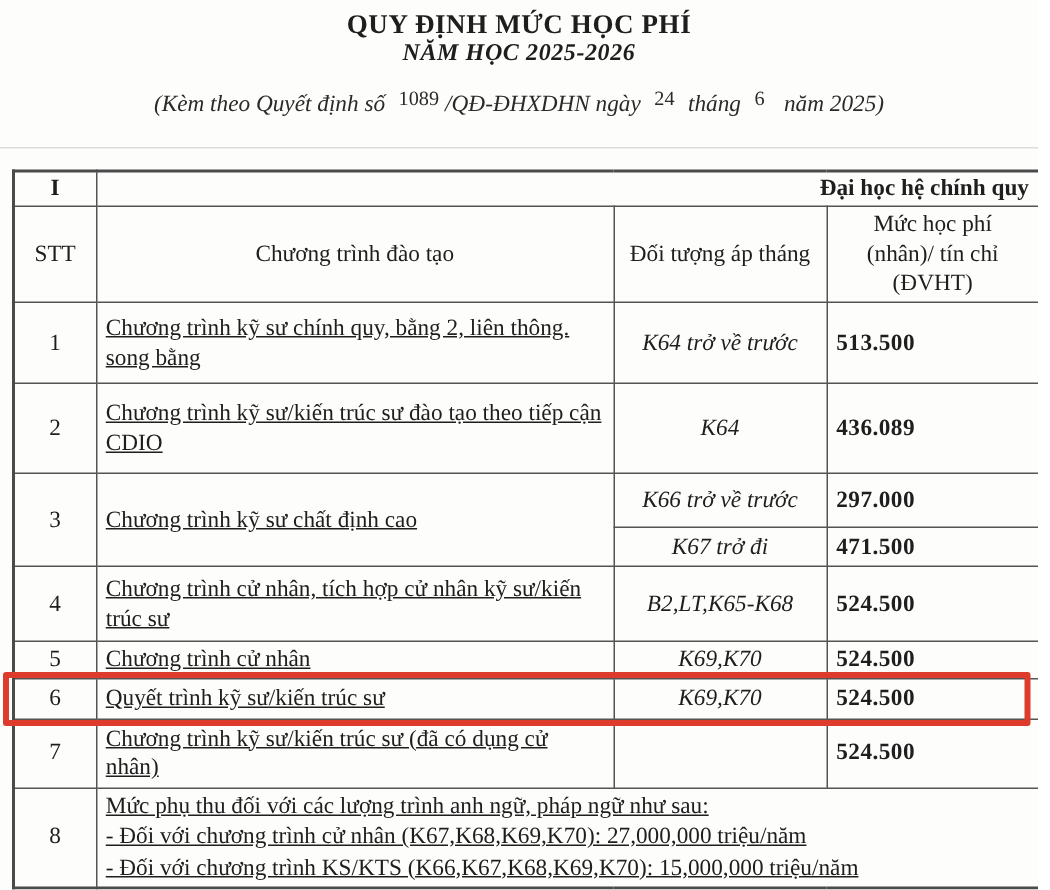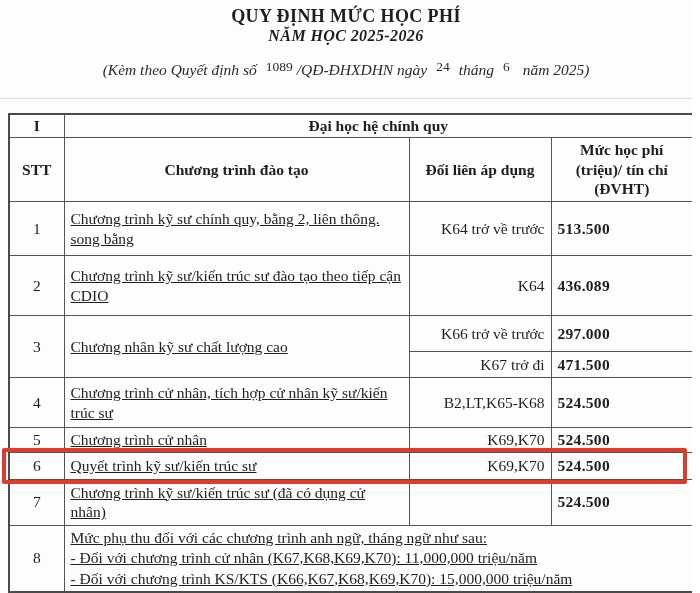--- a/index.html
+++ b/index.html
@@ -55,25 +55,25 @@
   }
   .fee-table td {
     border: 1.5px solid #545454;
     vertical-align: middle;
     font-size: 15.5px;
     padding: 2px 6px;
     overflow: hidden;
   }
   .c-stt  { text-align: center; }
   .c-prog { text-align: left; padding-left: 10px; line-height: 1.27; text-decoration: underline; }
-  .c-aud  { text-align: right; }
+  .c-aud  { text-align: center; font-style: italic; }
   .c-fee  { text-align: left; font-weight: bold; letter-spacing: 0.3px; }
   .bold   { font-weight: bold; }
-  .hdr    { text-align: center; font-weight: bold; line-height: 1.25; }
-  .section-title { text-align: center; font-weight: bold; padding-left: 10px; }
+  .hdr    { text-align: center; font-weight: normal; line-height: 1.25; }
+  .section-title { text-align: right; font-weight: bold; padding-left: 10px; }
   .multiline div { line-height: 1.32; }
   
   .rh-section { height: 23px; }
   .rh-header  { height: 64px; }
   .rh-r1 { height: 54px; }
   .rh-r2 { height: 60px; }
   .rh-r3a { height: 36px; }
   .rh-r3b { height: 26px; }
   .rh-r4 { height: 50px; }
   .rh-r5 { height: 24px; }
@@ -111,45 +111,45 @@
       <col style="width:142px">
     </colgroup>
     <tbody>
       <tr class="rh-section">
         <td class="c-stt bold">I</td>
         <td class="section-title" colspan="3">Đại học hệ chính quy</td>
       </tr>
       <tr class="rh-header">
         <td class="hdr">STT</td>
         <td class="hdr">Chương trình đào tạo</td>
-        <td class="hdr">Đối liên áp dụng</td>
+        <td class="hdr">Đối tượng áp tháng</td>
         <td class="hdr">
           <div>Mức học phí</div>
-          <div>(triệu)/ tín chỉ</div>
+          <div>(nhân)/ tín chỉ</div>
           <div>(ĐVHT)</div>
         </td>
       </tr>
 
       <tr class="rh-r1">
         <td class="c-stt">1</td>
         <td class="c-prog">Chương trình kỹ sư chính quy, bằng 2, liên thông. song bằng</td>
         <td class="c-aud">K64 trở về trước</td>
         <td class="c-fee">513.500</td>
       </tr>
 
       <tr class="rh-r2">
         <td class="c-stt">2</td>
         <td class="c-prog">Chương trình kỹ sư/kiến trúc sư đào tạo theo tiếp cận CDIO</td>
         <td class="c-aud">K64</td>
         <td class="c-fee">436.089</td>
       </tr>
 
       <tr class="rh-r3a">
         <td class="c-stt" rowspan="2">3</td>
-        <td class="c-prog" rowspan="2">Chương nhân kỹ sư chất lượng cao</td>
+        <td class="c-prog" rowspan="2">Chương trình kỹ sư chất định cao</td>
         <td class="c-aud">K66 trở về trước</td>
         <td class="c-fee">297.000</td>
       </tr>
       <tr class="rh-r3b">
         <td class="c-aud">K67 trở đi</td>
         <td class="c-fee">471.500</td>
       </tr>
 
       <tr class="rh-r4">
         <td class="c-stt">4</td>
@@ -175,22 +175,22 @@
       <tr class="rh-r7">
         <td class="c-stt">7</td>
         <td class="c-prog">Chương trình kỹ sư/kiến trúc sư (đã có dụng cử nhân)</td>
         <td class="c-aud"></td>
         <td class="c-fee">524.500</td>
       </tr>
 
       <tr class="rh-r8">
         <td class="c-stt">8</td>
         <td class="c-prog multiline" colspan="3">
-          <div>Mức phụ thu đối với các chương trình anh ngữ, tháng ngữ như sau:</div>
-          <div>- Đối với chương trình cử nhân (K67,K68,K69,K70): 11,000,000 triệu/năm</div>
+          <div>Mức phụ thu đối với các lượng trình anh ngữ, pháp ngữ như sau:</div>
+          <div>- Đối với chương trình cử nhân (K67,K68,K69,K70): 27,000,000 triệu/năm</div>
           <div>- Đối với chương trình KS/KTS (K66,K67,K68,K69,K70): 15,000,000 triệu/năm</div>
         </td>
       </tr>
     </tbody>
   </table>
 
   <div id="highlight-box" style="left: 2px; top: 448.172px; width: 685px; height: 36px; border-color: rgb(221, 60, 45);"></div>
 
 </div>
 

